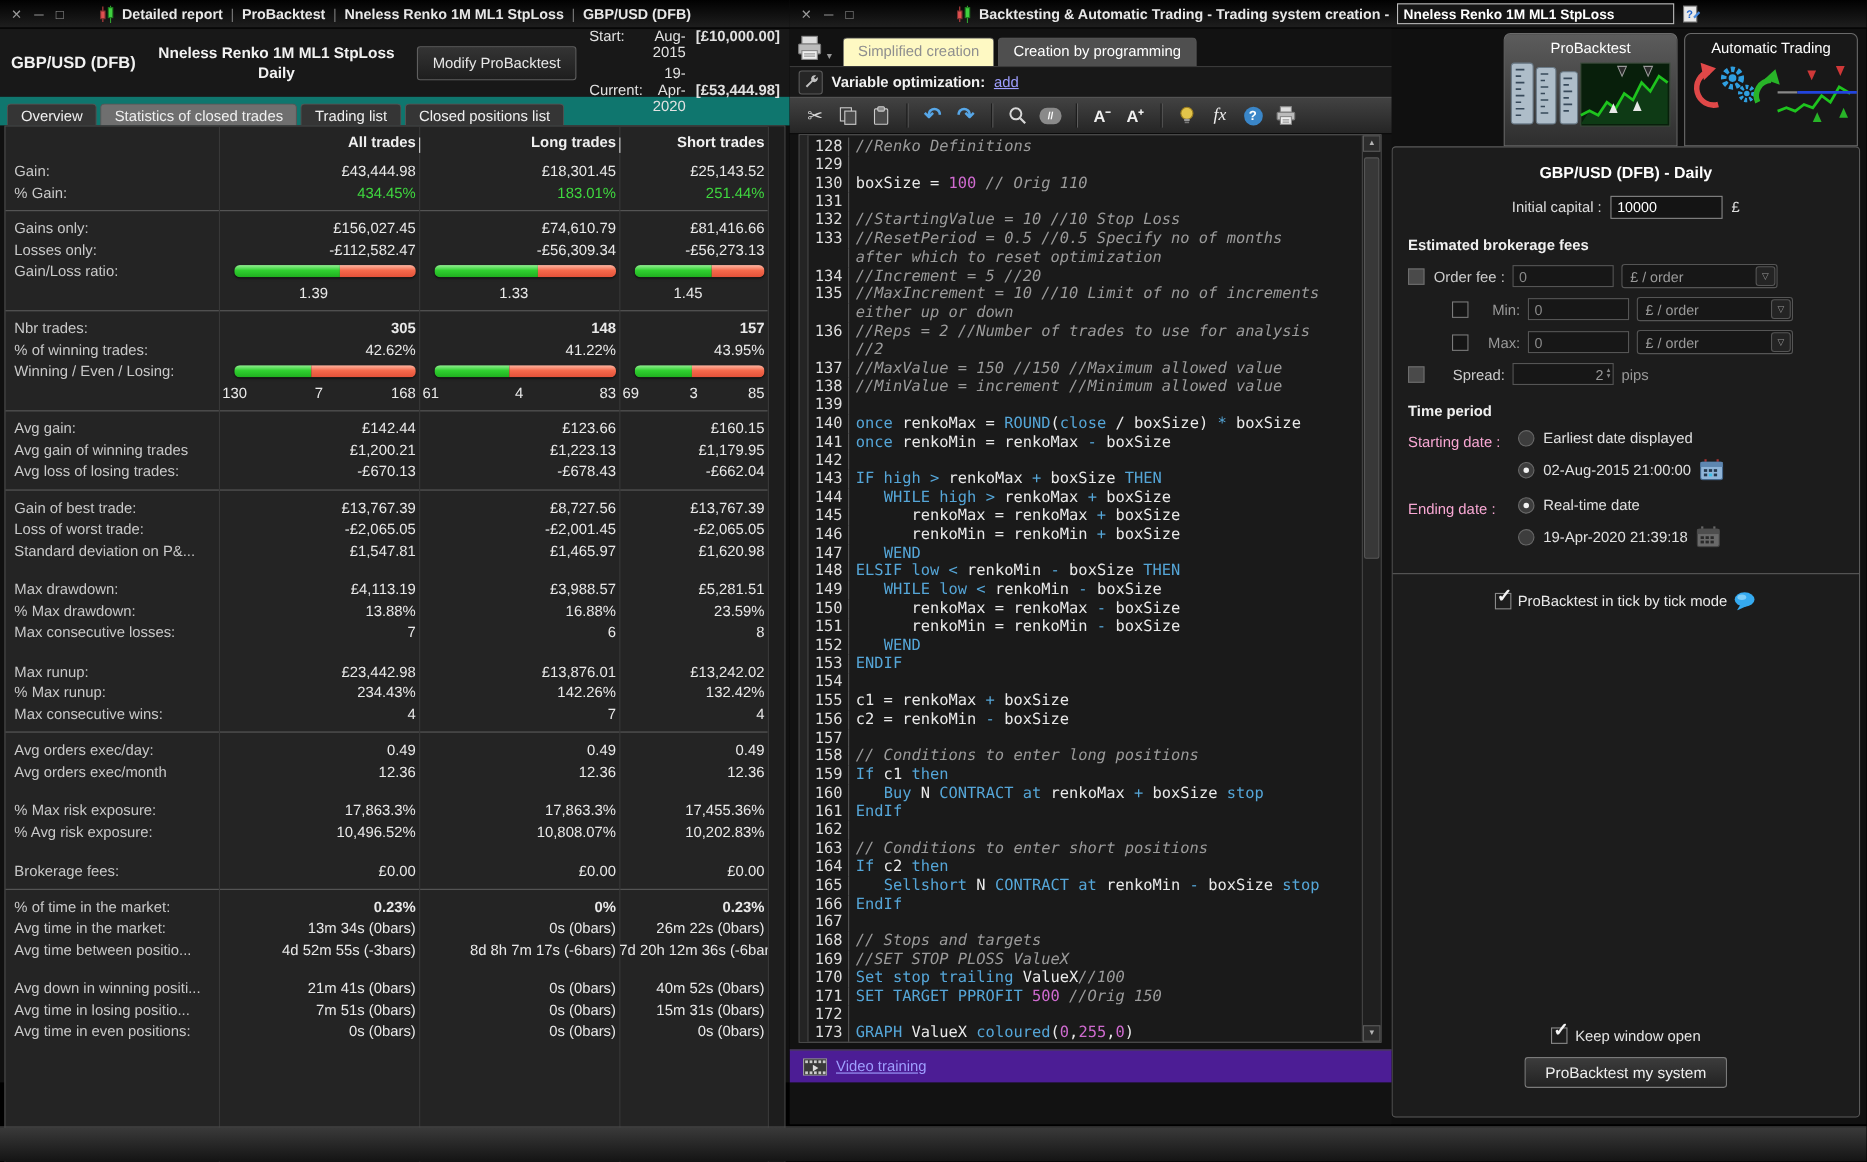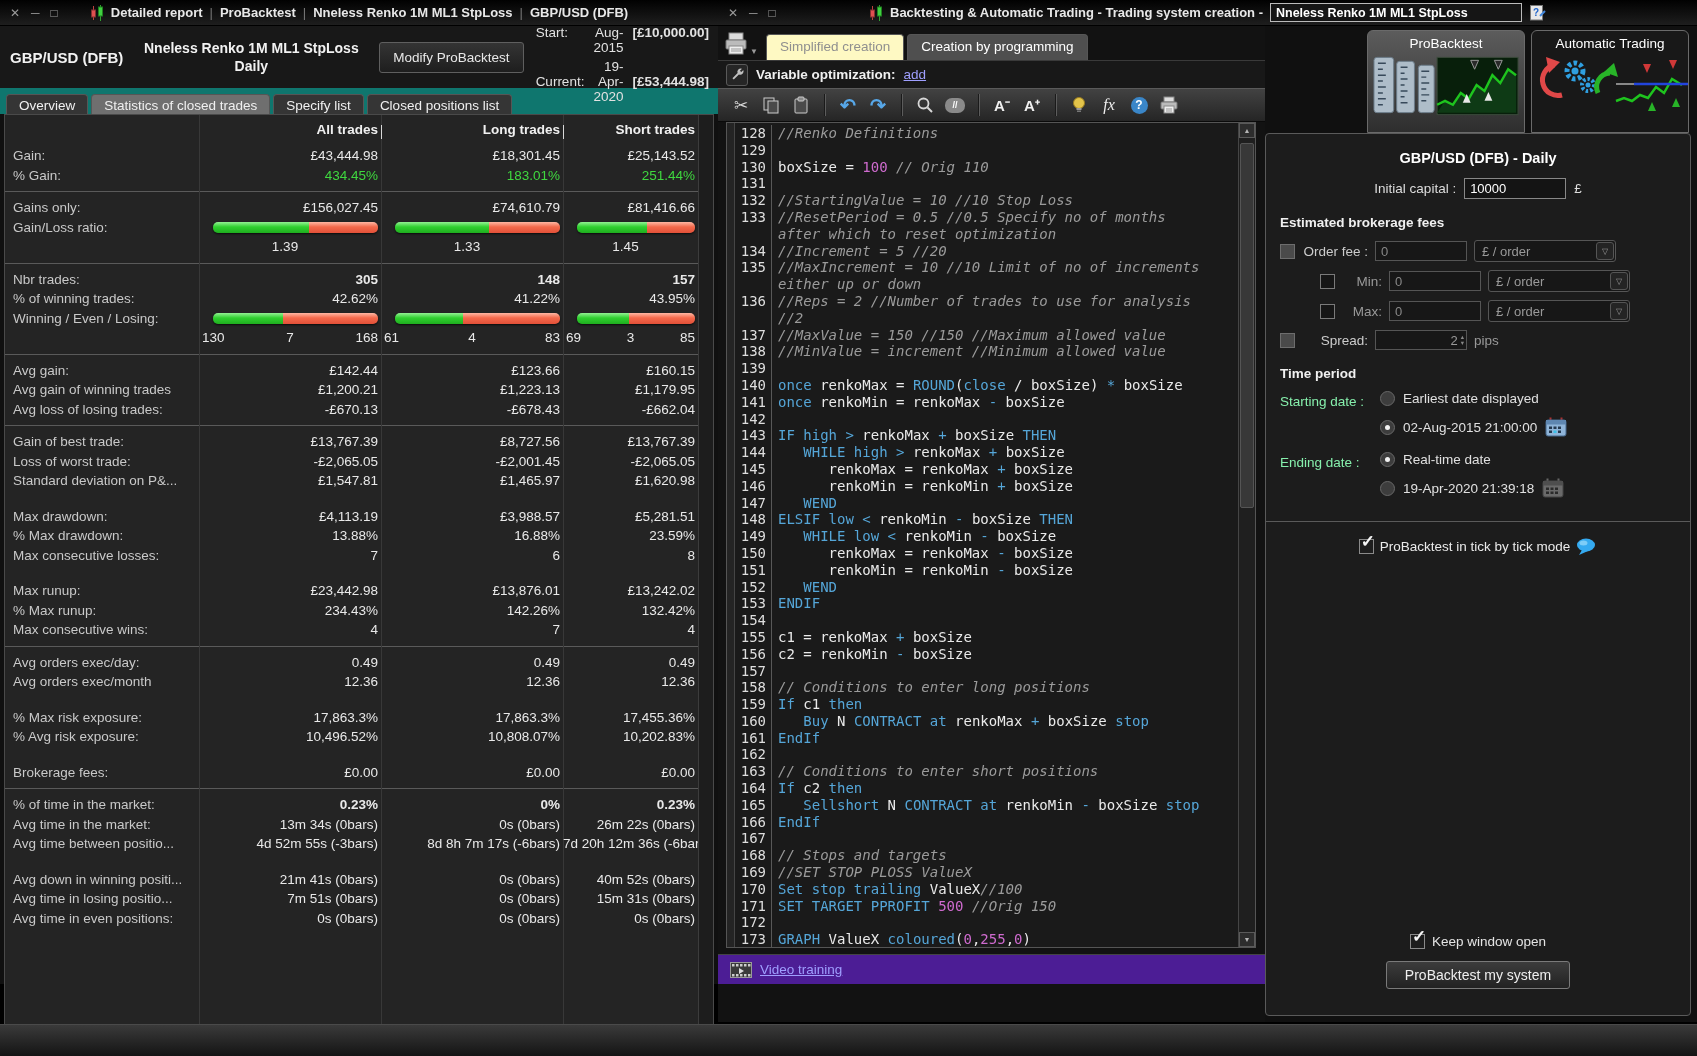--- a/index.html
+++ b/index.html
@@ -104,21 +104,21 @@
   .cb.checked{background:#1d1d1d;border:1px solid #8a8a8a}
   .ck{position:absolute;left:1px;top:-7px;font-size:17px;font-weight:bold;color:#f5f5f5;line-height:17px}
   .fee-label{width:66px;text-align:right;color:#999;flex:none}
   .fee-label.bright{color:#ccc}
   .fee-input{width:92px;height:20px;background:#171717;border:1px solid #555;color:#888;font-size:13px;padding:0 5px;font-family:"Liberation Sans",sans-serif}
   .fee-select{width:142px;height:22px;border:1px solid #555;border-radius:3px;background:#171717;color:#999;font-size:13px;display:flex;align-items:center;justify-content:space-between;padding-left:7px}
   .dd-box{width:18px;height:18px;border:1px solid #555;border-radius:3px;margin-right:1px;display:flex;align-items:center;justify-content:center;color:#999;font-size:8px;background:#242424}
   .spin{width:92px;height:20px;background:#171717;border:1px solid #555;color:#999;font-size:13px;display:flex;align-items:center;justify-content:flex-end;gap:3px;padding-right:2px}
   .spin-arrows{display:flex;flex-direction:column;font-size:6.5px;color:#888;line-height:6px}
   .time-row{display:flex;gap:6px;margin-bottom:4px}
-  .time-label{width:94px;flex:none;padding-top:3px;color:#86efac}
+  .time-label{width:94px;flex:none;padding-top:3px;color:#f9a8d4}
   .radio-col{display:flex;flex-direction:column}
   .radio-row{display:flex;align-items:center;gap:8px;margin-bottom:11px;color:#e0e0e0}
   .radio{width:15px;height:15px;border-radius:50%;background:#3d3d3d;border:1px solid #686868;position:relative;flex:none}
   .radio.sel::after{content:'';position:absolute;inset:4px;border-radius:50%;background:#f2f2f2}
   .pdivider{height:1px;background:#5a5a5a;margin:8px -14px 16px}
   .tick-row{display:flex;align-items:center;justify-content:center;gap:6px;color:#eaeaea}
   .pspacer{flex:1}
   .keep-row{display:flex;align-items:center;justify-content:center;gap:7px;margin-bottom:12px;color:#e4e4e4}
   .run-btn{align-self:center;background:linear-gradient(#3c3c3c,#222);border:1px solid #7a7a7a;border-radius:3px;color:#eee;font-size:14px;padding:5px 18px;margin-bottom:14px;cursor:default;font-family:"Liberation Sans",sans-serif}
   .taskbar{position:absolute;left:0;top:1024px;width:1697px;height:32px;background:linear-gradient(#3a3a3a,#141414);border-top:1px solid #4a4a4a}
@@ -163,21 +163,21 @@
       <span class="sc-val">[£10,000.00]</span>
       <span>Current:</span>
       <span class="sc-date">19-Apr-2020</span>
       <span class="sc-val">[£53,444.98]</span>
     </div>
   </div>
 
   <div class="lw-tabs">
     <div class="ltab">Overview</div>
     <div class="ltab active">Statistics of closed trades</div>
-    <div class="ltab">Specify list</div>
+    <div class="ltab">Trading list</div>
     <div class="ltab">Closed positions list</div>
   </div>
 
   <div class="table-wrap">
     <div class="table-rows">
       <div class="colline" style="left:194px"></div>
       <div class="colline" style="left:376px"></div>
       <div class="colline" style="left:558px"></div>
       <div class="trow thead">
         <div class="tlabel tick"></div>
@@ -198,20 +198,26 @@
             <div class="tval">183.01%</div>
             <div class="tval">251.44%</div>
           </div>
         </div>
         <div class="tgroup">
           <div class="trow">
             <div class="tlabel">Gains only:</div>
             <div class="tval">£156,027.45</div>
             <div class="tval">£74,610.79</div>
             <div class="tval">£81,416.66</div>
+          </div>
+          <div class="trow">
+            <div class="tlabel">Losses only:</div>
+            <div class="tval">-£112,582.47</div>
+            <div class="tval">-£56,309.34</div>
+            <div class="tval">-£56,273.13</div>
           </div>
           <div class="trow">
             <div class="tlabel">Gain/Loss ratio:</div>
             <div class="tbarcell">
               <div class="meter">
                 <div class="mg" style="width: 58.1%;"></div>
                 <div class="mr"></div>
               </div>
             </div>
             <div class="tbarcell">

